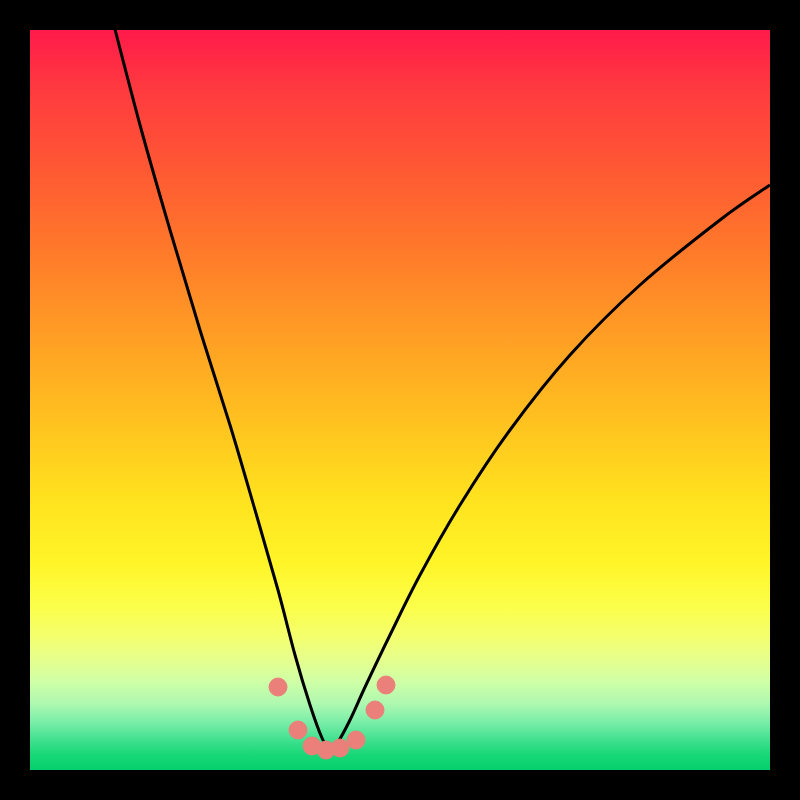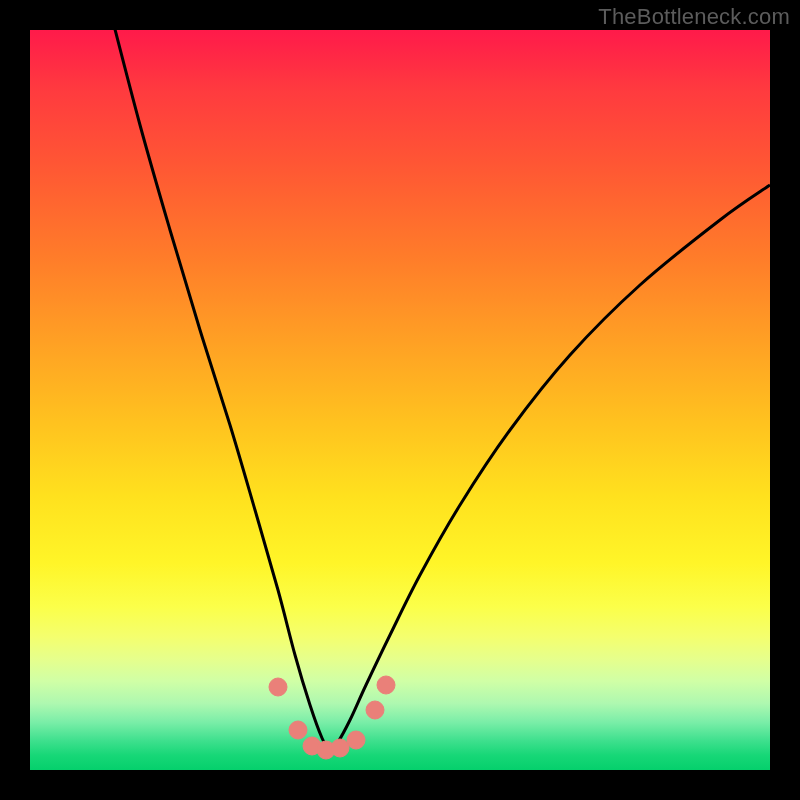--- a/index.html
+++ b/index.html
@@ -81,14 +81,13 @@
           <circle cx="282" cy="716" r="9" fill="#ea8079" stroke="#ea8079"></circle>
           <circle cx="296" cy="720" r="9" fill="#ea8079" stroke="#ea8079"></circle>
           <circle cx="310" cy="718" r="9" fill="#ea8079" stroke="#ea8079"></circle>
           <circle cx="326" cy="710" r="9" fill="#ea8079" stroke="#ea8079"></circle>
           <circle cx="345" cy="680" r="9" fill="#ea8079" stroke="#ea8079"></circle>
           <circle cx="356" cy="655" r="9" fill="#ea8079" stroke="#ea8079"></circle>
         </g>
     </svg>
   </div>
 
-  <div class="credit">TheBottleneck.com</div>
 </div>
 
 </body></html>

